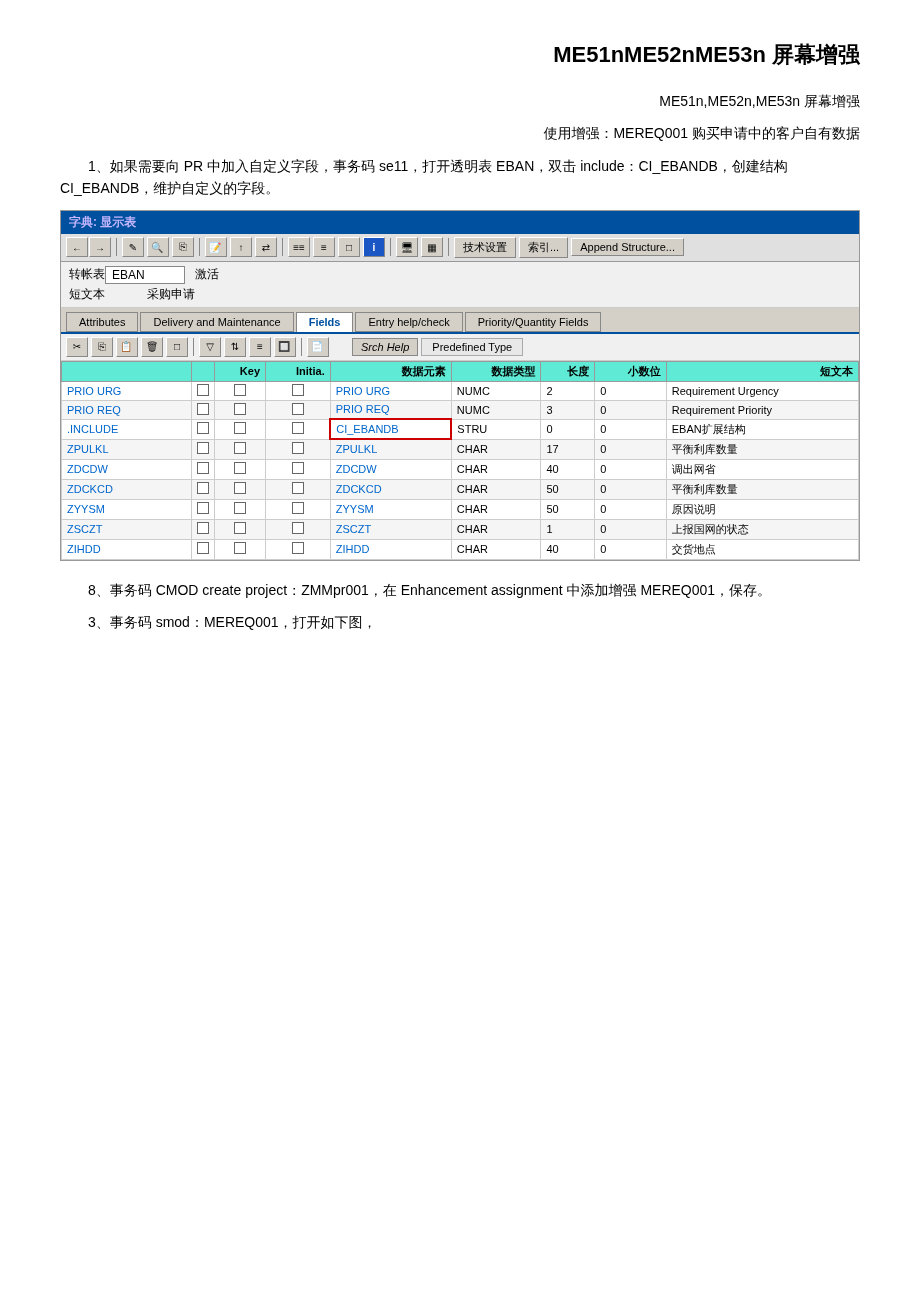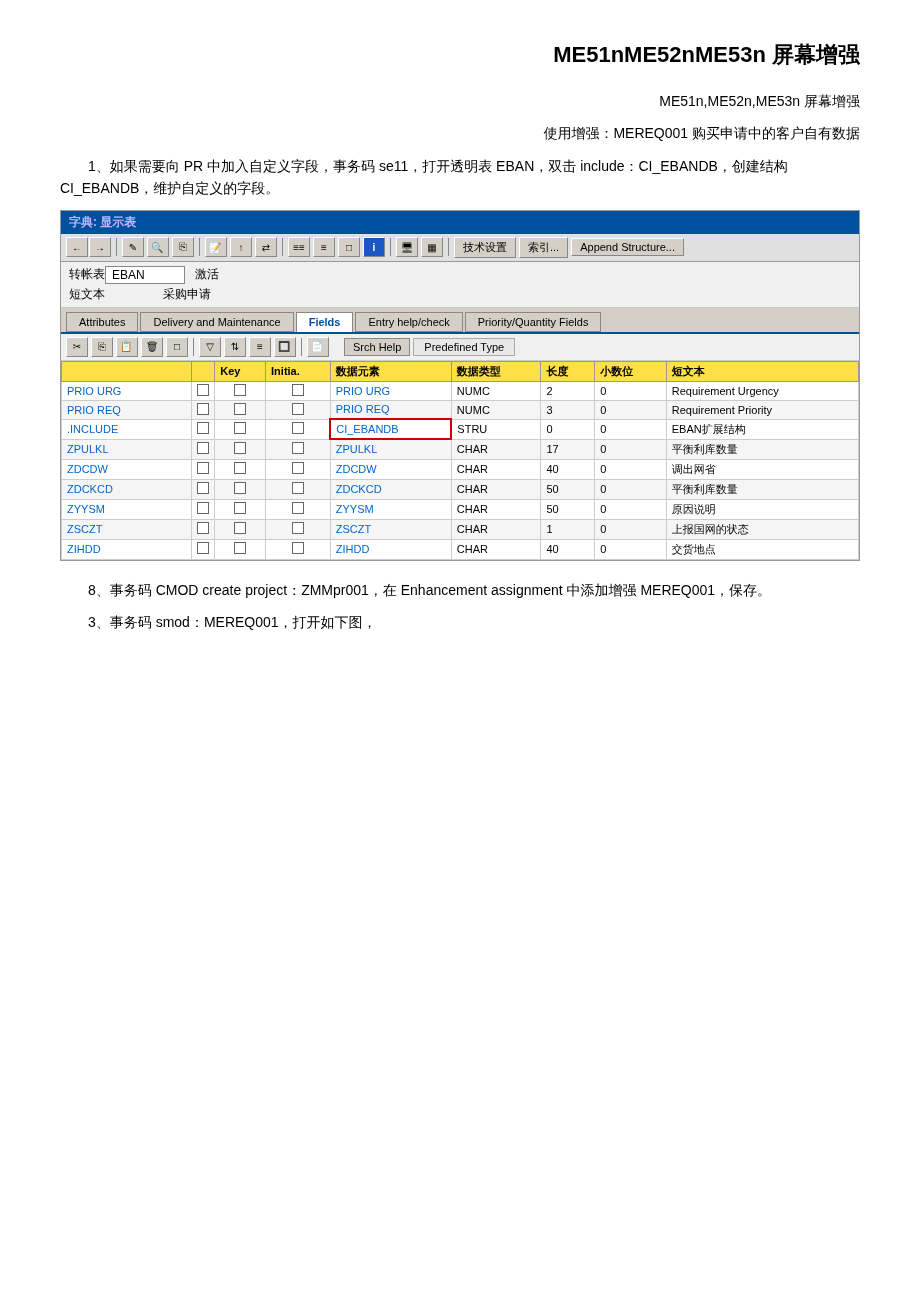--- a/index.html
+++ b/index.html
@@ -80,24 +80,24 @@
       padding: 3px 5px;
       background: #f0f0f0;
       border-bottom: 1px solid #ccc;
     }
     .sap-table {
       width: 100%;
       border-collapse: collapse;
       font-size: 11px;
     }
     .sap-table th {
-      background: #fde047;
+      background: #5eead4;
       border: 1px solid #999;
       padding: 2px 5px;
-      text-align: left;
+      text-align: right;
       font-weight: bold;
     }
     .sap-table td {
       border: 1px solid #ccc;
       padding: 2px 5px;
       white-space: nowrap;
     }
     .sap-table tr:nth-child(odd) td {
       background: #fff;
     }
@@ -185,21 +185,21 @@
   </div>
 
   <div style="padding:4px 8px; background:#f0f0f0; border-bottom:1px solid #ccc;">
     <div style="display:flex; align-items:flex-start; margin-bottom:2px;">
       <span style="font-size:12px;">转帐表</span>
       <span style="font-size:12px; background:#fff; border:1px solid #888; padding:1px 6px; min-width:80px;">EBAN</span>
       <span style="font-size:12px; margin-left:10px;">激活</span>
     </div>
     <div style="display:flex; gap:20px; align-items:center;">
       <span style="font-size:12px;">短文本</span>
-      <span style="font-size:12px; margin-left:38px;">采购申请</span>
+      <span style="font-size:12px; margin-left:22px;">采购申请</span>
     </div>
   </div>
 
   <div class="sap-tabs">
     <div class="sap-tab">Attributes</div>
     <div class="sap-tab">Delivery and Maintenance</div>
     <div class="sap-tab active">Fields</div>
     <div class="sap-tab">Entry help/check</div>
     <div class="sap-tab">Priority/Quantity Fields</div>
   </div>
@@ -210,21 +210,21 @@
     <span class="icon-btn">📋</span>
     <span class="icon-btn">🗑</span>
     <span class="icon-btn">□</span>
     <div class="sep"></div>
     <span class="icon-btn">▽</span>
     <span class="icon-btn">⇅</span>
     <span class="icon-btn">≡</span>
     <span class="icon-btn">🔲</span>
     <div class="sep"></div>
     <span class="icon-btn">📄</span>
-    <div style="margin-left:12px; display:flex; align-items:center; gap:5px;">
+    <div style="margin-left:20px; display:flex; align-items:center; gap:5px;font-style:italic;">
       <span class="sap-btn-text" style="background:#d4d0c8; border:1px solid #888; padding:2px 8px; font-size:11px;">Srch Help</span>
     </div>
     <div style="display:flex; align-items:center; gap:5px; background:#e8e8e8; padding:2px 10px; border:1px solid #aaa;">
       <span style="font-size:11px;">Predefined Type</span>
     </div>
   </div>
 
   <div style="overflow-x:auto; position:relative;">
     <table class="sap-table">
       <thead>

